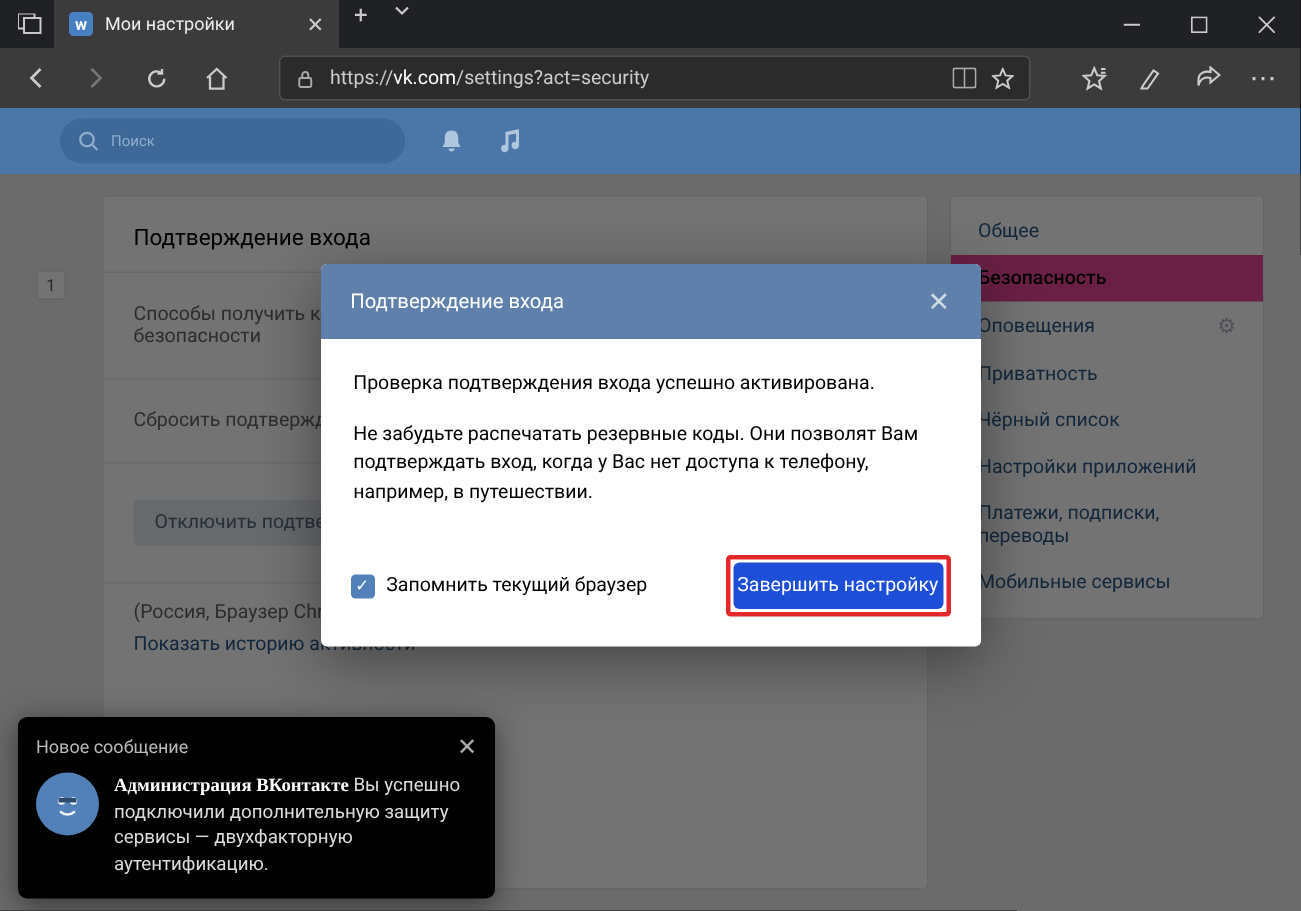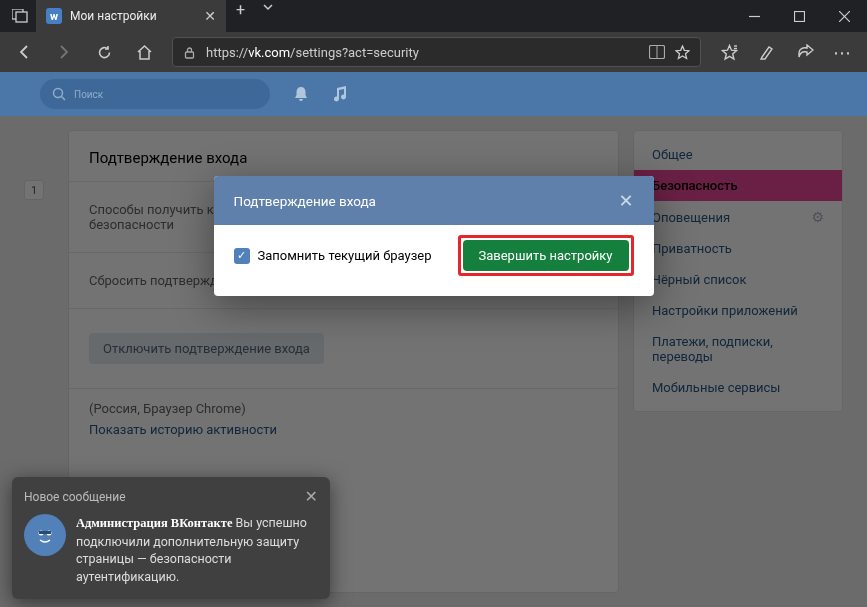--- a/index.html
+++ b/index.html
@@ -14,21 +14,21 @@
 .tab-title { flex: 1; white-space: nowrap; overflow: hidden; }
 .tab-close { color: #ccc; font-size: 14px; }
 .tab-add { color: #ccc; padding: 0 10px; font-size: 16px; }
 .tab-chev { color: #ccc; padding: 0 6px; }
 .win-controls { margin-left: auto; display: flex; }
 .win-btn { width: 45px; height: 32px; display: flex; align-items: center; justify-content: center; color: #ccc; }
 
 
 .addrbar { height: 40px; background: #3b3b3b; display: flex; align-items: center; padding: 0 6px; gap: 4px; }
 .nav-btn { width: 36px; height: 36px; display: flex; align-items: center; justify-content: center; color: #ccc; }
-.addr-field { flex: 1; height: 30px; background: #2b2b2b; border-radius: 4px; display: flex; align-items: center; padding: 0 10px; gap: 10px; border: 1px solid #515151; margin: 0 6px; }
+.addr-field { flex: 1; height: 30px; background: #2b2b2b; border-radius: 4px; display: flex; align-items: center; padding: 0 10px; gap: 10px; border: 1px solid #515151; margin: 0 20px; }
 .addr-lock { color: #aaa; }
 .addr-url { color: #ccc; font-size: 13px; flex: 1; }
 .addr-url .domain { color: #fff; }
 .addr-icon { color: #ccc; }
 .right-icons { display: flex; gap: 2px; }
 
 
 .vk-header { height: 44px; background: #4a76a8; display: flex; align-items: center; padding: 0 40px; gap: 22px; }
 .vk-search { width: 230px; height: 30px; background: #3d6898; border-radius: 15px; display: flex; align-items: center; padding: 0 12px; gap: 8px; color: #8fadcc; font-size: 10px; }
 .vk-header-icon { color: #b0c6dd; }
@@ -54,25 +54,25 @@
 
 .overlay { position: absolute; top: 116px; left: 0; right: 0; bottom: 0; background: rgba(0,0,0,0.55); }
 .modal { position: absolute; top: 176px; left: 50%; transform: translateX(-50%); width: 440px; background: #fff; border-radius: 4px; box-shadow: 0 10px 40px rgba(0,0,0,0.4); overflow: hidden; }
 .modal-head { background: #5e80aa; color: #fff; padding: 14px 20px; font-size: 13.5px; display: flex; align-items: center; justify-content: space-between; }
 .modal-close { color: #cdd9e5; font-size: 18px; cursor: pointer; }
 .modal-body { padding: 20px 22px 8px; font-size: 13px; color: #000; line-height: 1.5; }
 .modal-body p { margin-bottom: 14px; }
 .modal-foot { padding: 10px 20px 20px; display: flex; align-items: center; justify-content: space-between; }
 .remember { display: flex; align-items: center; gap: 8px; font-size: 13px; color: #000; }
 .chk { width: 16px; height: 16px; background: #5181b8; border-radius: 3px; display: flex; align-items: center; justify-content: center; color: #fff; font-size: 11px; }
-.primary-btn { background: #15803d; color: #fff; padding: 8px 16px; border-radius: 4px; font-size: 13px; border: none; cursor: pointer; }
+.primary-btn { background: #1d4ed8; color: #fff; padding: 8px 3px; border-radius: 4px; font-size: 13px; border: none; cursor: pointer; }
 .primary-wrap { border: 3px solid #e3272b; padding: 2px; border-radius: 3px; }
 
 
-.toast { position: absolute; bottom: 8px; left: 12px; width: 318px; background: #404040; border-radius: 6px; padding: 10px 12px 14px; color: #ddd; font-size: 12.5px; box-shadow: 0 4px 20px rgba(0,0,0,0.5); }
+.toast { position: absolute; bottom: 8px; left: 12px; width: 318px; background: #000000; border-radius: 6px; padding: 10px 12px 14px; color: #ddd; font-size: 12.5px; box-shadow: 0 4px 20px rgba(0,0,0,0.5); }
 .toast-head { display: flex; justify-content: space-between; align-items: center; margin-bottom: 8px; color: #bbb; font-size: 12px; }
 .toast-close { color: #aaa; font-size: 16px; }
 .toast-body { display: flex; gap: 10px; }
 .toast-avatar { width: 42px; height: 42px; background: #5181b8; border-radius: 50%; flex-shrink: 0; display: flex; align-items: center; justify-content: center; }
 .toast-avatar svg { width: 26px; height: 26px; }
 .toast-text { line-height: 1.4; }
 .toast-text b { color: #fff; font-weight: 600; font-family: Liberation Serif, serif; }
 
 svg { display: block; }
 </style>
@@ -257,20 +257,24 @@
       </div>
   </div>
 </div>
 
 <div class="overlay"></div>
 
 <div class="modal">
   <div class="modal-head">
     <span>Подтверждение входа</span>
     <span class="modal-close">✕</span>
+  </div>
+  <div class="modal-body">
+    <p>Проверка подтверждения входа успешно активирована.</p>
+    <p>Не забудьте распечатать резервные коды. Они позволят Вам подтверждать вход, когда у Вас нет доступа к телефону, например, в путешествии.</p>
   </div>
   <div class="modal-foot">
     <label class="remember">
       <span class="chk">✓</span>
       <span>Запомнить текущий браузер</span>
     </label>
     <span class="primary-wrap">
       <button class="primary-btn">Завершить настройку</button>
     </span>
   </div>
@@ -285,16 +289,16 @@
     <div class="toast-avatar">
       <svg viewBox="0 0 26 26">
           <circle cx="13" cy="13" r="13" fill="#5181b8"></circle>
           <circle cx="9" cy="11" r="2.5" fill="#fff"></circle>
           <circle cx="17" cy="11" r="2.5" fill="#fff"></circle>
           <rect x="7" y="9" width="12" height="3" fill="#2c4a6e"></rect>
           <path d="M8 18 Q13 22 18 18" fill="none" stroke="#fff" stroke-width="1.5"></path>
         </svg>
     </div>
     <div class="toast-text">
-      <b>Администрация ВКонтакте</b><span> Вы успешно подключили дополнительную защиту страницы — безопасности аутентификацию.</span>
+      <b>Администрация ВКонтакте</b><span> Вы успешно подключили дополнительную защиту сервисы — двухфакторную аутентификацию.</span>
     </div>
   </div>
 </div>
 
 </body></html>

